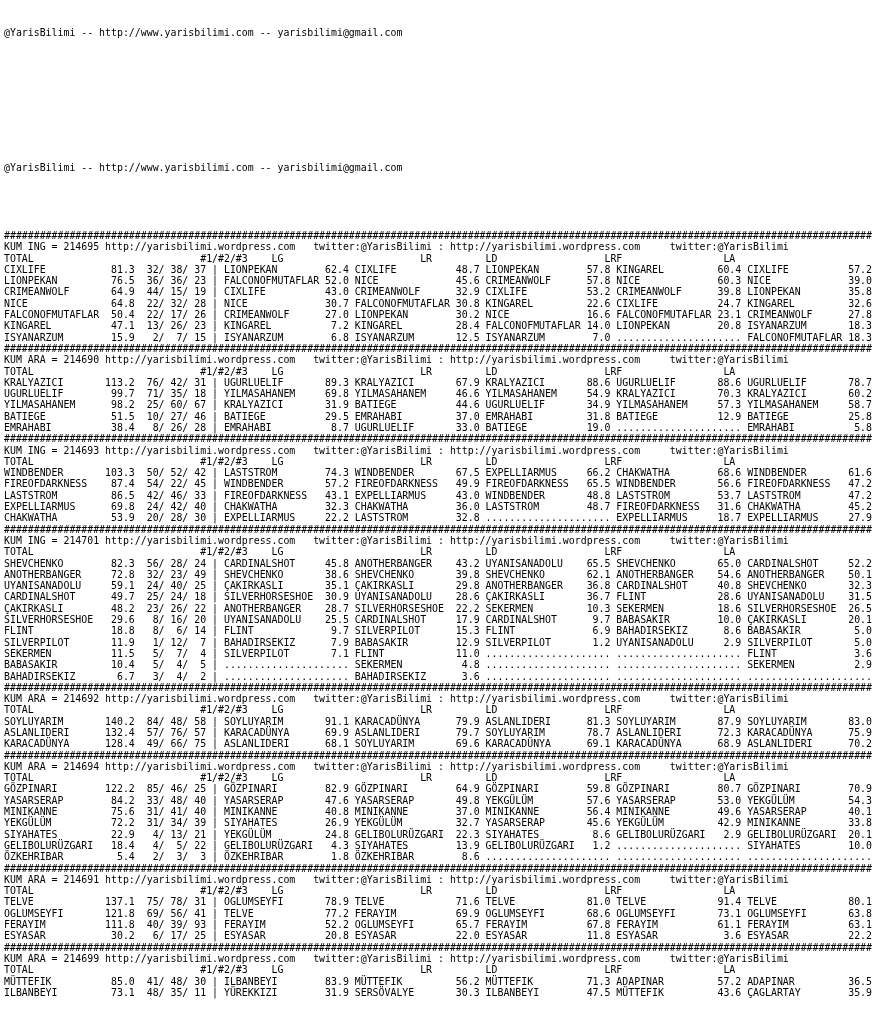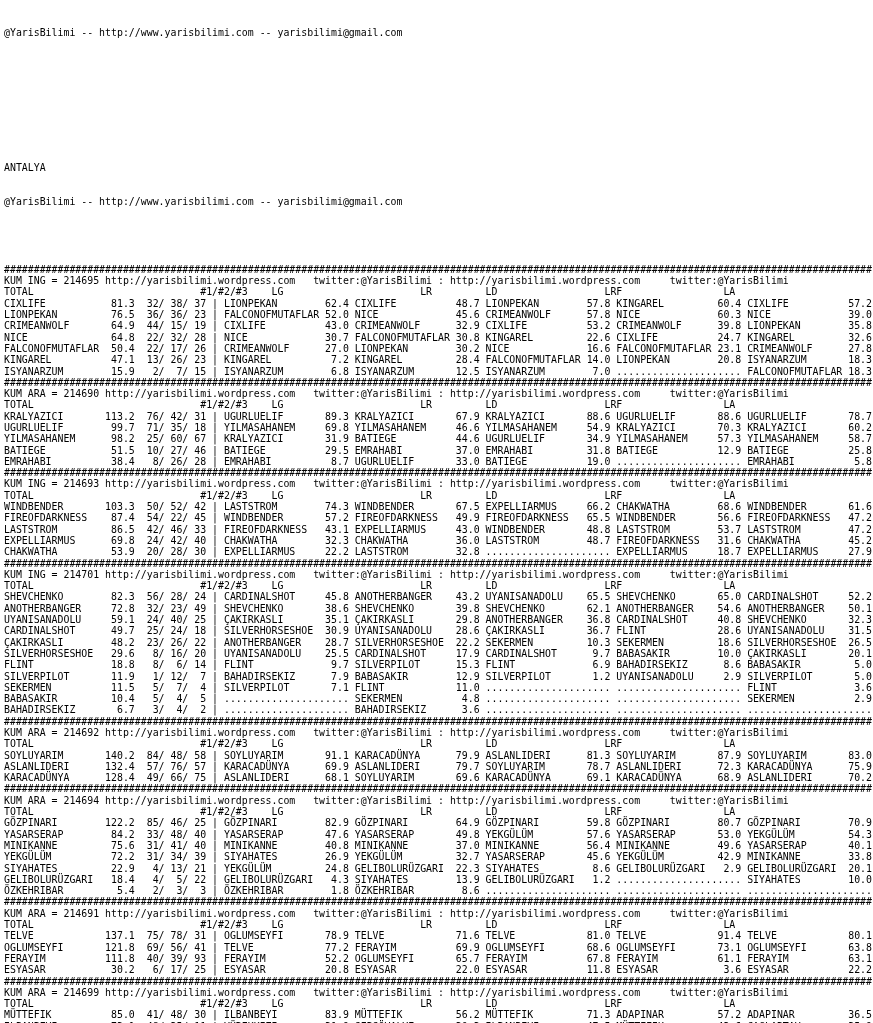--- a/index.html
+++ b/index.html
@@ -15,17 +15,16 @@
   .line{white-space:pre;height:11.3px;}
 </style>
 </head>
 <body>
 
 <div class="doc">
   <div class="line">@YarisBilimi -- http://www.yarisbilimi.com -- yarisbilimi@gmail.com</div>
   <div class="line"></div>
   <div class="line"></div>
   <div class="line"></div>
-  <div class="line">ANTALYA</div>
   <div class="line">@YarisBilimi -- http://www.yarisbilimi.com -- yarisbilimi@gmail.com</div>
   <div class="line"></div>
   <div id="sections"><div class="line">##################################################################################################################################################</div><div class="line">KUM ING = 214695 http://yarisbilimi.wordpress.com   twitter:@YarisBilimi : http://yarisbilimi.wordpress.com     twitter:@YarisBilimi</div><div class="line">TOTAL                            #1/#2/#3    LG                       LR         LD                  LRF                 LA</div><div class="line">CIXLIFE           81.3  32/ 38/ 37 | LIONPEKAN        62.4 CIXLIFE          48.7 LIONPEKAN        57.8 KINGAREL         60.4 CIXLIFE          57.2</div><div class="line">LIONPEKAN         76.5  36/ 36/ 23 | FALCONOFMUTAFLAR 52.0 NICE             45.6 CRIMEANWOLF      57.8 NICE             60.3 NICE             39.0</div><div class="line">CRIMEANWOLF       64.9  44/ 15/ 19 | CIXLIFE          43.0 CRIMEANWOLF      32.9 CIXLIFE          53.2 CRIMEANWOLF      39.8 LIONPEKAN        35.8</div><div class="line">NICE              64.8  22/ 32/ 28 | NICE             30.7 FALCONOFMUTAFLAR 30.8 KINGAREL         22.6 CIXLIFE          24.7 KINGAREL         32.6</div><div class="line">FALCONOFMUTAFLAR  50.4  22/ 17/ 26 | CRIMEANWOLF      27.0 LIONPEKAN        30.2 NICE             16.6 FALCONOFMUTAFLAR 23.1 CRIMEANWOLF      27.8</div><div class="line">KINGAREL          47.1  13/ 26/ 23 | KINGAREL          7.2 KINGAREL         28.4 FALCONOFMUTAFLAR 14.0 LIONPEKAN        20.8 ISYANARZUM       18.3</div><div class="line">ISYANARZUM        15.9   2/  7/ 15 | ISYANARZUM        6.8 ISYANARZUM       12.5 ISYANARZUM        7.0 ..................... FALCONOFMUTAFLAR 18.3</div><div class="line">##################################################################################################################################################</div><div class="line">KUM ARA = 214690 http://yarisbilimi.wordpress.com   twitter:@YarisBilimi : http://yarisbilimi.wordpress.com     twitter:@YarisBilimi</div><div class="line">TOTAL                            #1/#2/#3    LG                       LR         LD                  LRF                 LA</div><div class="line">KRALYAZICI       113.2  76/ 42/ 31 | UGURLUELIF       89.3 KRALYAZICI       67.9 KRALYAZICI       88.6 UGURLUELIF       88.6 UGURLUELIF       78.7</div><div class="line">UGURLUELIF        99.7  71/ 35/ 18 | YILMASAHANEM     69.8 YILMASAHANEM     46.6 YILMASAHANEM     54.9 KRALYAZICI       70.3 KRALYAZICI       60.2</div><div class="line">YILMASAHANEM      98.2  25/ 60/ 67 | KRALYAZICI       31.9 BATIEGE          44.6 UGURLUELIF       34.9 YILMASAHANEM     57.3 YILMASAHANEM     58.7</div><div class="line">BATIEGE           51.5  10/ 27/ 46 | BATIEGE          29.5 EMRAHABI         37.0 EMRAHABI         31.8 BATIEGE          12.9 BATIEGE          25.8</div><div class="line">EMRAHABI          38.4   8/ 26/ 28 | EMRAHABI          8.7 UGURLUELIF       33.0 BATIEGE          19.0 ..................... EMRAHABI          5.8</div><div class="line">##################################################################################################################################################</div><div class="line">KUM ING = 214693 http://yarisbilimi.wordpress.com   twitter:@YarisBilimi : http://yarisbilimi.wordpress.com     twitter:@YarisBilimi</div><div class="line">TOTAL                            #1/#2/#3    LG                       LR         LD                  LRF                 LA</div><div class="line">WINDBENDER       103.3  50/ 52/ 42 | LASTSTROM        74.3 WINDBENDER       67.5 EXPELLIARMUS     66.2 CHAKWATHA        68.6 WINDBENDER       61.6</div><div class="line">FIREOFDARKNESS    87.4  54/ 22/ 45 | WINDBENDER       57.2 FIREOFDARKNESS   49.9 FIREOFDARKNESS   65.5 WINDBENDER       56.6 FIREOFDARKNESS   47.2</div><div class="line">LASTSTROM         86.5  42/ 46/ 33 | FIREOFDARKNESS   43.1 EXPELLIARMUS     43.0 WINDBENDER       48.8 LASTSTROM        53.7 LASTSTROM        47.2</div><div class="line">EXPELLIARMUS      69.8  24/ 42/ 40 | CHAKWATHA        32.3 CHAKWATHA        36.0 LASTSTROM        48.7 FIREOFDARKNESS   31.6 CHAKWATHA        45.2</div><div class="line">CHAKWATHA         53.9  20/ 28/ 30 | EXPELLIARMUS     22.2 LASTSTROM        32.8 ..................... EXPELLIARMUS     18.7 EXPELLIARMUS     27.9</div><div class="line">##################################################################################################################################################</div><div class="line">KUM ING = 214701 http://yarisbilimi.wordpress.com   twitter:@YarisBilimi : http://yarisbilimi.wordpress.com     twitter:@YarisBilimi</div><div class="line">TOTAL                            #1/#2/#3    LG                       LR         LD                  LRF                 LA</div><div class="line">SHEVCHENKO        82.3  56/ 28/ 24 | CARDINALSHOT     45.8 ANOTHERBANGER    43.2 UYANISANADOLU    65.5 SHEVCHENKO       65.0 CARDINALSHOT     52.2</div><div class="line">ANOTHERBANGER     72.8  32/ 23/ 49 | SHEVCHENKO       38.6 SHEVCHENKO       39.8 SHEVCHENKO       62.1 ANOTHERBANGER    54.6 ANOTHERBANGER    50.1</div><div class="line">UYANISANADOLU     59.1  24/ 40/ 25 | ÇAKIRKASLI       35.1 ÇAKIRKASLI       29.8 ANOTHERBANGER    36.8 CARDINALSHOT     40.8 SHEVCHENKO       32.3</div><div class="line">CARDINALSHOT      49.7  25/ 24/ 18 | SILVERHORSESHOE  30.9 UYANISANADOLU    28.6 ÇAKIRKASLI       36.7 FLINT            28.6 UYANISANADOLU    31.5</div><div class="line">ÇAKIRKASLI        48.2  23/ 26/ 22 | ANOTHERBANGER    28.7 SILVERHORSESHOE  22.2 SEKERMEN         10.3 SEKERMEN         18.6 SILVERHORSESHOE  26.5</div><div class="line">SILVERHORSESHOE   29.6   8/ 16/ 20 | UYANISANADOLU    25.5 CARDINALSHOT     17.9 CARDINALSHOT      9.7 BABASAKIR        10.0 ÇAKIRKASLI       20.1</div><div class="line">FLINT             18.8   8/  6/ 14 | FLINT             9.7 SILVERPILOT      15.3 FLINT             6.9 BAHADIRSEKIZ      8.6 BABASAKIR         5.0</div><div class="line">SILVERPILOT       11.9   1/ 12/  7 | BAHADIRSEKIZ      7.9 BABASAKIR        12.9 SILVERPILOT       1.2 UYANISANADOLU     2.9 SILVERPILOT       5.0</div><div class="line">SEKERMEN          11.5   5/  7/  4 | SILVERPILOT       7.1 FLINT            11.0 ..................... ..................... FLINT             3.6</div><div class="line">BABASAKIR         10.4   5/  4/  5 | ..................... SEKERMEN          4.8 ..................... ..................... SEKERMEN          2.9</div><div class="line">BAHADIRSEKIZ       6.7   3/  4/  2 | ..................... BAHADIRSEKIZ      3.6 ..................... ..................... .....................</div><div class="line">##################################################################################################################################################</div><div class="line">KUM ARA = 214692 http://yarisbilimi.wordpress.com   twitter:@YarisBilimi : http://yarisbilimi.wordpress.com     twitter:@YarisBilimi</div><div class="line">TOTAL                            #1/#2/#3    LG                       LR         LD                  LRF                 LA</div><div class="line">SOYLUYARIM       140.2  84/ 48/ 58 | SOYLUYARIM       91.1 KARACADÜNYA      79.9 ASLANLIDERI      81.3 SOYLUYARIM       87.9 SOYLUYARIM       83.0</div><div class="line">ASLANLIDERI      132.4  57/ 76/ 57 | KARACADÜNYA      69.9 ASLANLIDERI      79.7 SOYLUYARIM       78.7 ASLANLIDERI      72.3 KARACADÜNYA      75.9</div><div class="line">KARACADÜNYA      128.4  49/ 66/ 75 | ASLANLIDERI      68.1 SOYLUYARIM       69.6 KARACADÜNYA      69.1 KARACADÜNYA      68.9 ASLANLIDERI      70.2</div><div class="line">##################################################################################################################################################</div><div class="line">KUM ARA = 214694 http://yarisbilimi.wordpress.com   twitter:@YarisBilimi : http://yarisbilimi.wordpress.com     twitter:@YarisBilimi</div><div class="line">TOTAL                            #1/#2/#3    LG                       LR         LD                  LRF                 LA</div><div class="line">GÖZPINARI        122.2  85/ 46/ 25 | GÖZPINARI        82.9 GÖZPINARI        64.9 GÖZPINARI        59.8 GÖZPINARI        80.7 GÖZPINARI        70.9</div><div class="line">YASARSERAP        84.2  33/ 48/ 40 | YASARSERAP       47.6 YASARSERAP       49.8 YEKGÜLÜM         57.6 YASARSERAP       53.0 YEKGÜLÜM         54.3</div><div class="line">MINIKANNE         75.6  31/ 41/ 40 | MINIKANNE        40.8 MINIKANNE        37.0 MINIKANNE        56.4 MINIKANNE        49.6 YASARSERAP       40.1</div><div class="line">YEKGÜLÜM          72.2  31/ 34/ 39 | SIYAHATES        26.9 YEKGÜLÜM         32.7 YASARSERAP       45.6 YEKGÜLÜM         42.9 MINIKANNE        33.8</div><div class="line">SIYAHATES         22.9   4/ 13/ 21 | YEKGÜLÜM         24.8 GELIBOLURÜZGARI  22.3 SIYAHATES         8.6 GELIBOLURÜZGARI   2.9 GELIBOLURÜZGARI  20.1</div><div class="line">GELIBOLURÜZGARI   18.4   4/  5/ 22 | GELIBOLURÜZGARI   4.3 SIYAHATES        13.9 GELIBOLURÜZGARI   1.2 ..................... SIYAHATES        10.0</div><div class="line">ÖZKEHRIBAR         5.4   2/  3/  3 | ÖZKEHRIBAR        1.8 ÖZKEHRIBAR        8.6 ..................... ..................... .....................</div><div class="line">##################################################################################################################################################</div><div class="line">KUM ARA = 214691 http://yarisbilimi.wordpress.com   twitter:@YarisBilimi : http://yarisbilimi.wordpress.com     twitter:@YarisBilimi</div><div class="line">TOTAL                            #1/#2/#3    LG                       LR         LD                  LRF                 LA</div><div class="line">TELVE            137.1  75/ 78/ 31 | OGLUMSEYFI       78.9 TELVE            71.6 TELVE            81.0 TELVE            91.4 TELVE            80.1</div><div class="line">OGLUMSEYFI       121.8  69/ 56/ 41 | TELVE            77.2 FERAYIM          69.9 OGLUMSEYFI       68.6 OGLUMSEYFI       73.1 OGLUMSEYFI       63.8</div><div class="line">FERAYIM          111.8  40/ 39/ 93 | FERAYIM          52.2 OGLUMSEYFI       65.7 FERAYIM          67.8 FERAYIM          61.1 FERAYIM          63.1</div><div class="line">ESYASAR           30.2   6/ 17/ 25 | ESYASAR          20.8 ESYASAR          22.0 ESYASAR          11.8 ESYASAR           3.6 ESYASAR          22.2</div><div class="line">##################################################################################################################################################</div><div class="line">KUM ARA = 214699 http://yarisbilimi.wordpress.com   twitter:@YarisBilimi : http://yarisbilimi.wordpress.com     twitter:@YarisBilimi</div><div class="line">TOTAL                            #1/#2/#3    LG                       LR         LD                  LRF                 LA</div><div class="line">MÜTTEFIK          85.0  41/ 48/ 30 | ILBANBEYI        83.9 MÜTTEFIK         56.2 MÜTTEFIK         71.3 ADAPINAR         57.2 ADAPINAR         36.5</div><div class="line">ILBANBEYI         73.1  48/ 35/ 11 | YÜREKKIZI        31.9 SERSÖVALYE       30.3 ILBANBEYI        47.5 MÜTTEFIK         43.6 ÇAGLARTAY        35.9</div></div>
 </div>
 
 </body></html>

